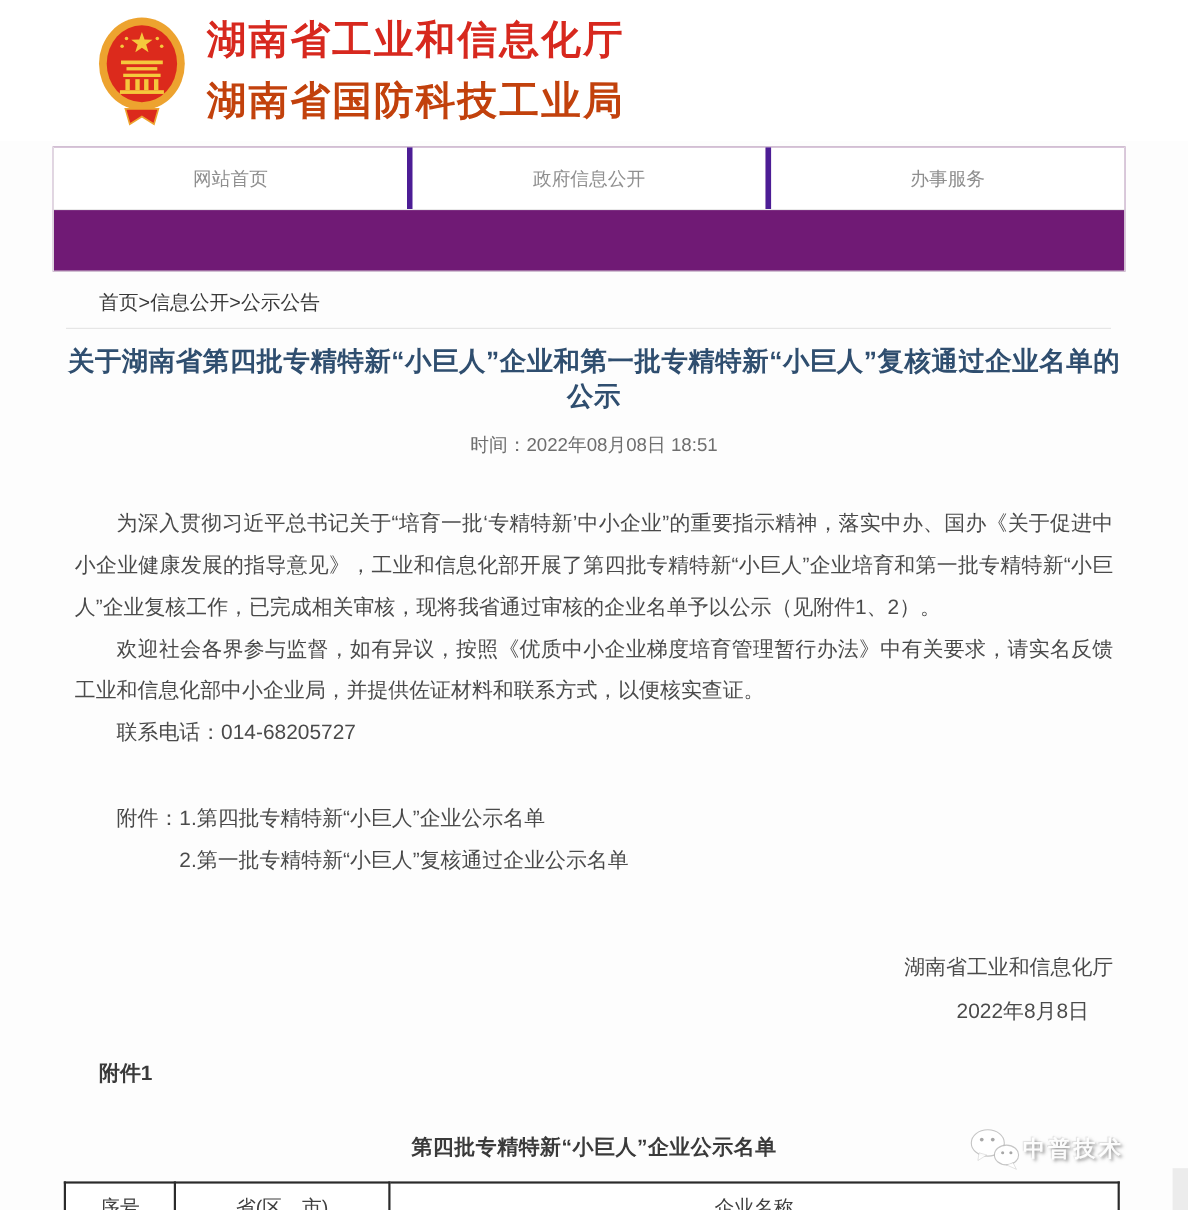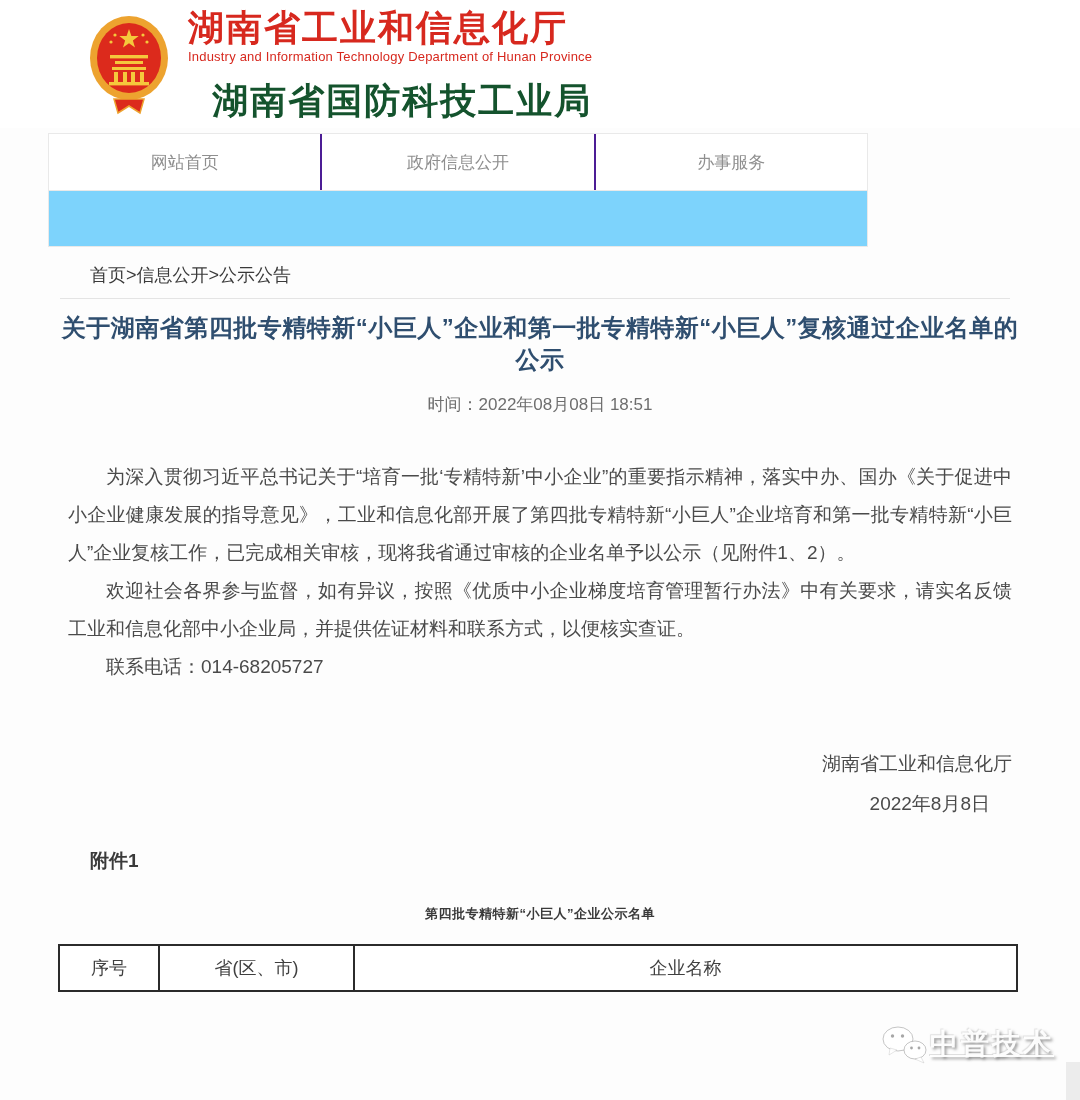--- a/index.html
+++ b/index.html
@@ -22,37 +22,37 @@
   }
   .emblem { width:82px; height:106px; flex:0 0 auto; }
   .header-text { margin-left:18px; display:flex; flex-direction:column; }
   .org-line1 {
     color:#d7281e; font-size:36px; font-weight:bold; letter-spacing:2px; line-height:40px;
   }
   .org-en {
     color:#d7281e; font-size:13px; letter-spacing:0.2px; line-height:16px; margin-top:1px;
   }
   .org-line2 {
-    color:#14532d; font-size:36px; font-weight:bold; letter-spacing:2px; line-height:40px; margin-top:16px;text-align:right;
+    color:#c2410c; font-size:36px; font-weight:bold; letter-spacing:2px; line-height:40px; margin-top:16px;text-align:right;
   }
 
   
   .main-nav {
     margin:5px 0 0 48px;
-    width:820px;
+    width:975px;
     border:1px solid #e9e9e9;
-    background:#7dd3fc;
+    background:#701a75;
   }
   .nav-row { display:flex; height:56px; }
   .nav-row + .nav-row { border-top:1px solid #e9e9e9; }
   .nav-cell {
     flex:1; display:flex; align-items:center; justify-content:center;
     color:#8f8f8f; font-size:17px; cursor:pointer; background:#ffffff;
   }
-  .nav-cell + .nav-cell { border-left:2px solid #4c1d95; }
+  .nav-cell + .nav-cell { border-left:5px solid #4c1d95; }
 
   
   .breadcrumb {
     margin:16px 0 0 90px;
     font-size:18px;
     color:#3a3a3a;
     cursor:pointer;
   }
   .crumb-divider {
     margin:11px auto 0 60px;
@@ -94,23 +94,23 @@
   .signature .sig-org { padding-right:0px; }
   .signature .sig-date { padding-right:22px; }
 
   .appendix-label {
     margin:18px 0 0 22px;
     font-size:19px;
     font-weight:bold;
     color:#3a3a3a;
   }
   .appendix-table-title {
-    margin-top:15px;
-    text-align:center;
-    font-size:13px;
+    margin-top:29px;
+    text-align:center;
+    font-size:19px;
     font-weight:bold;
     color:#3a3a3a;
     letter-spacing:0.5px;
   }
 
   
   .roster-table {
     margin:11px 0 0 -10px;
     width:960px;
     border-collapse:collapse;
@@ -128,24 +128,23 @@
   .col-province { width:195px; }
 
   
   .watermark {
     position:absolute;
     left:878px; top:1022px;
     display:flex; align-items:center;
     pointer-events:none;
   }
   .watermark-text {
-    font-size:28px; font-weight:bold; letter-spacing:3px;
+    font-size:20px; font-weight:bold; letter-spacing:3px;
     color:rgba(255,255,255,0.95);
     text-shadow:2px 2px 3px rgba(105,105,105,0.65), -1px -1px 1px rgba(175,175,175,0.35);
-    text-decoration:underline;
   }
 
   .scroll-strip {
     position:absolute;
     right:0; top:1062px;
     width:14px; height:38px;
     background:#ececec;
   }
 </style>
 </head>
@@ -165,21 +164,20 @@
     <rect x="24" y="56" width="34" height="3" fill="#f5c83c"></rect>
     <rect x="26" y="61" width="4" height="10" fill="#f5c83c"></rect>
     <rect x="35" y="61" width="4" height="10" fill="#f5c83c"></rect>
     <rect x="43" y="61" width="4" height="10" fill="#f5c83c"></rect>
     <rect x="52" y="61" width="4" height="10" fill="#f5c83c"></rect>
     <rect x="21" y="71" width="40" height="3.4" fill="#f5c83c"></rect>
     <polygon fill="#dc2a1c" points="26,88 56,88 52,102 41,95 30,102" stroke="#eda32f" stroke-width="1.5"></polygon>
   </svg>
   <div class="header-text">
     <div class="org-line1">湖南省工业和信息化厅</div>
-    <div class="org-en">Industry and Information Technology Department of Hunan Province</div>
     <div class="org-line2">湖南省国防科技工业局</div>
   </div>
 </header>
 
 <nav class="main-nav">
   <div class="nav-row">
     <div class="nav-cell">网站首页</div>
     <div class="nav-cell">政府信息公开</div>
     <div class="nav-cell">办事服务</div>
   </div>
@@ -191,20 +189,24 @@
 <div class="crumb-divider"></div>
 
 <h1 class="article-title">关于湖南省第四批专精特新“小巨人”企业和第一批专精特新“小巨人”复核通过企业名单的公示</h1>
 <div class="article-time">时间：2022年08月08日 18:51</div>
 
 <div class="article-body">
   <p>为深入贯彻习近平总书记关于“培育一批‘专精特新’中小企业”的重要指示精神，落实中办、国办《关于促进中小企业健康发展的指导意见》，工业和信息化部开展了第四批专精特新“小巨人”企业培育和第一批专精特新“小巨人”企业复核工作，已完成相关审核，现将我省通过审核的企业名单予以公示（见附件1、2）。</p>
   <p>欢迎社会各界参与监督，如有异议，按照《优质中小企业梯度培育管理暂行办法》中有关要求，请实名反馈工业和信息化部中小企业局，并提供佐证材料和联系方式，以便核实查证。</p>
   <div class="info-line">联系电话：014-68205727</div>
 
+  <div class="attachments">
+    <div class="att-first"><span>附件：</span><span>1.第四批专精特新“小巨人”企业公示名单</span></div>
+    <div class="att-second"><span>2.第一批专精特新“小巨人”复核通过企业公示名单</span></div>
+  </div>
 
   <div class="signature">
     <div class="sig-org">湖南省工业和信息化厅</div>
     <div class="sig-date">2022年8月8日</div>
   </div>
 
   <div class="appendix-label">附件1</div>
   <div class="appendix-table-title">第四批专精特新“小巨人”企业公示名单</div>
 
   <table class="roster-table">

